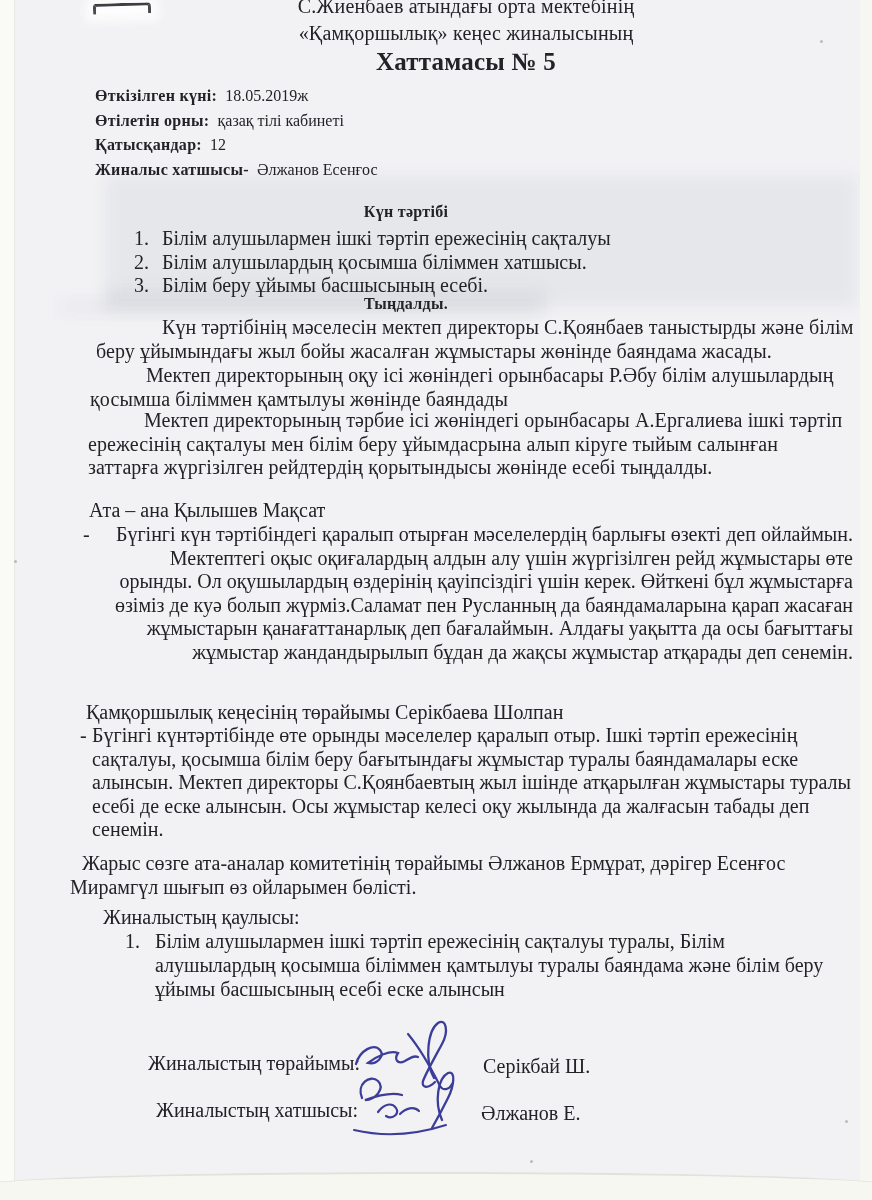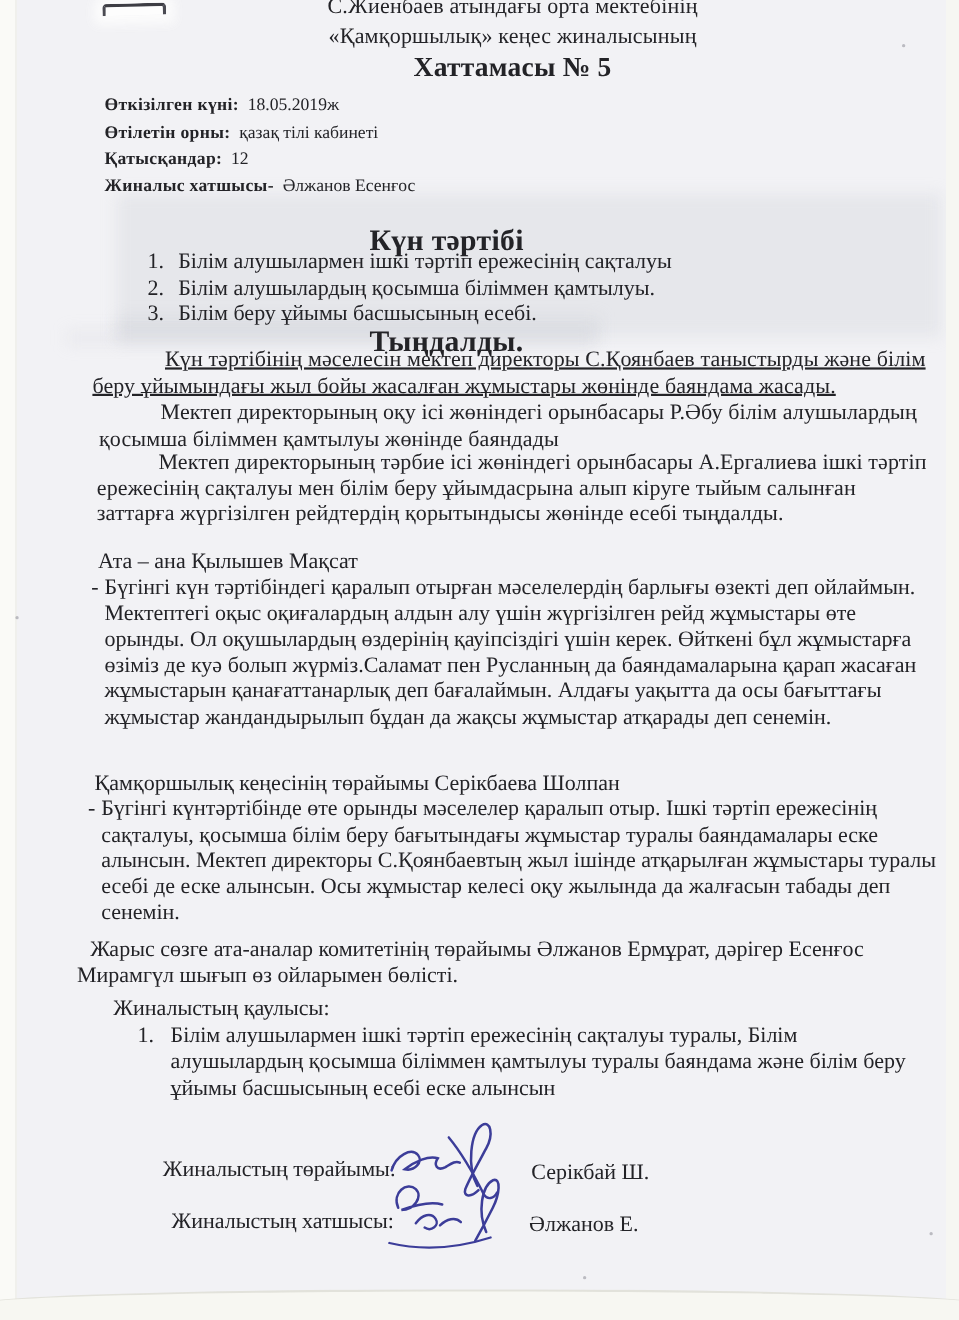--- a/index.html
+++ b/index.html
@@ -30,41 +30,41 @@
   .abs{position:absolute;}
   .b{font-weight:bold;}
   .center{text-align:center;}
 
   .doc-header{left:100px;top:-7px;width:732px;font-size:20px;line-height:27px;letter-spacing:0.2px;}
   .doc-header .t3{font-size:25px;font-weight:bold;margin-top:1px;}
 
   .meta{left:95px;top:84px;width:700px;font-size:16px;line-height:24.5px;}
   .meta .meta-row .b{letter-spacing:0.3px;margin-right:8px;}
 
-  .h-center{left:0;width:812px;text-align:center;font-weight:bold;font-size:27px;letter-spacing:0.3px;}
+  .h-center{left:0;width:812px;text-align:center;font-weight:bold;font-size:16px;letter-spacing:0.3px;}
   .agenda-h{top:203px;}
   .heard-h{top:295px;}
 
   .agenda-list{left:134px;top:227px;width:700px;font-size:20px;line-height:23.5px;}
   .agenda-item{display:flex;}
   .agenda-item .num{width:28px;flex:0 0 28px;}
 
   .para{font-size:20px;line-height:24px;letter-spacing:0.1px;}
-  .para1{left:84px;top:315px;width:758px;text-indent:66px;text-decoration:underline;}
+  .para1{left:96px;top:315px;width:758px;text-indent:66px;}
   .para2{left:90px;top:363px;width:758px;text-indent:56px;}
   .para3{left:88px;top:409px;width:760px;text-indent:56px;line-height:23.5px;}
 
   .speaker{font-size:20px;}
   .speaker1{left:89px;top:499px;}
   .speaker2{left:86px;top:701px;}
 
   .speech{display:flex;font-size:20px;line-height:23.6px;}
   .speech .dash{flex:0 0 52px;padding-left:40px;box-sizing:border-box;}
   .speech1{left:43px;top:523px;width:812px;}
-  .speech1 .body{width:758px;}
+  .speech1 .body{width:758px;text-align:right;}
   .speech2{left:40px;top:724px;width:812px;}
   .speech2 .body{width:760px;}
 
   .closing{left:70px;top:851px;width:772px;font-size:20px;line-height:24px;text-indent:12px;}
 
   .resolution-h{left:103px;top:906px;font-size:20px;}
   .resolution-item{left:125px;top:929px;width:712px;display:flex;font-size:20px;line-height:24px;}
   .resolution-item .num{flex:0 0 30px;}
 
   .sig-row-label{font-size:20px;}
@@ -117,21 +117,21 @@
   </div>
 
   <div class="abs h-center agenda-h">Күн тәртібі</div>
   <div class="abs agenda-list">
     <div class="agenda-item">
       <span class="num">1.</span>
       <span>Білім алушылармен ішкі тәртіп ережесінің сақталуы</span>
     </div>
     <div class="agenda-item">
       <span class="num">2.</span>
-      <span>Білім алушылардың қосымша біліммен қамтылуы.</span>
+      <span>Білім алушылардың қосымша біліммен хатшысы.</span>
     </div>
     <div class="agenda-item">
       <span class="num">3.</span>
       <span>Білім беру ұйымы басшысының есебі.</span>
     </div>
   </div>
 
   <div class="abs h-center heard-h">Тыңдалды.</div>
   <div class="abs para para1">Күн тәртібінің мәселесін мектеп директоры  С.Қоянбаев таныстырды  және білім беру ұйымындағы жыл бойы жасалған жұмыстары жөнінде баяндама жасады.</div>
   <div class="abs para para2">Мектеп директорының оқу ісі жөніндегі орынбасары Р.Әбу білім алушылардың қосымша  біліммен қамтылуы  жөнінде баяндады</div>

